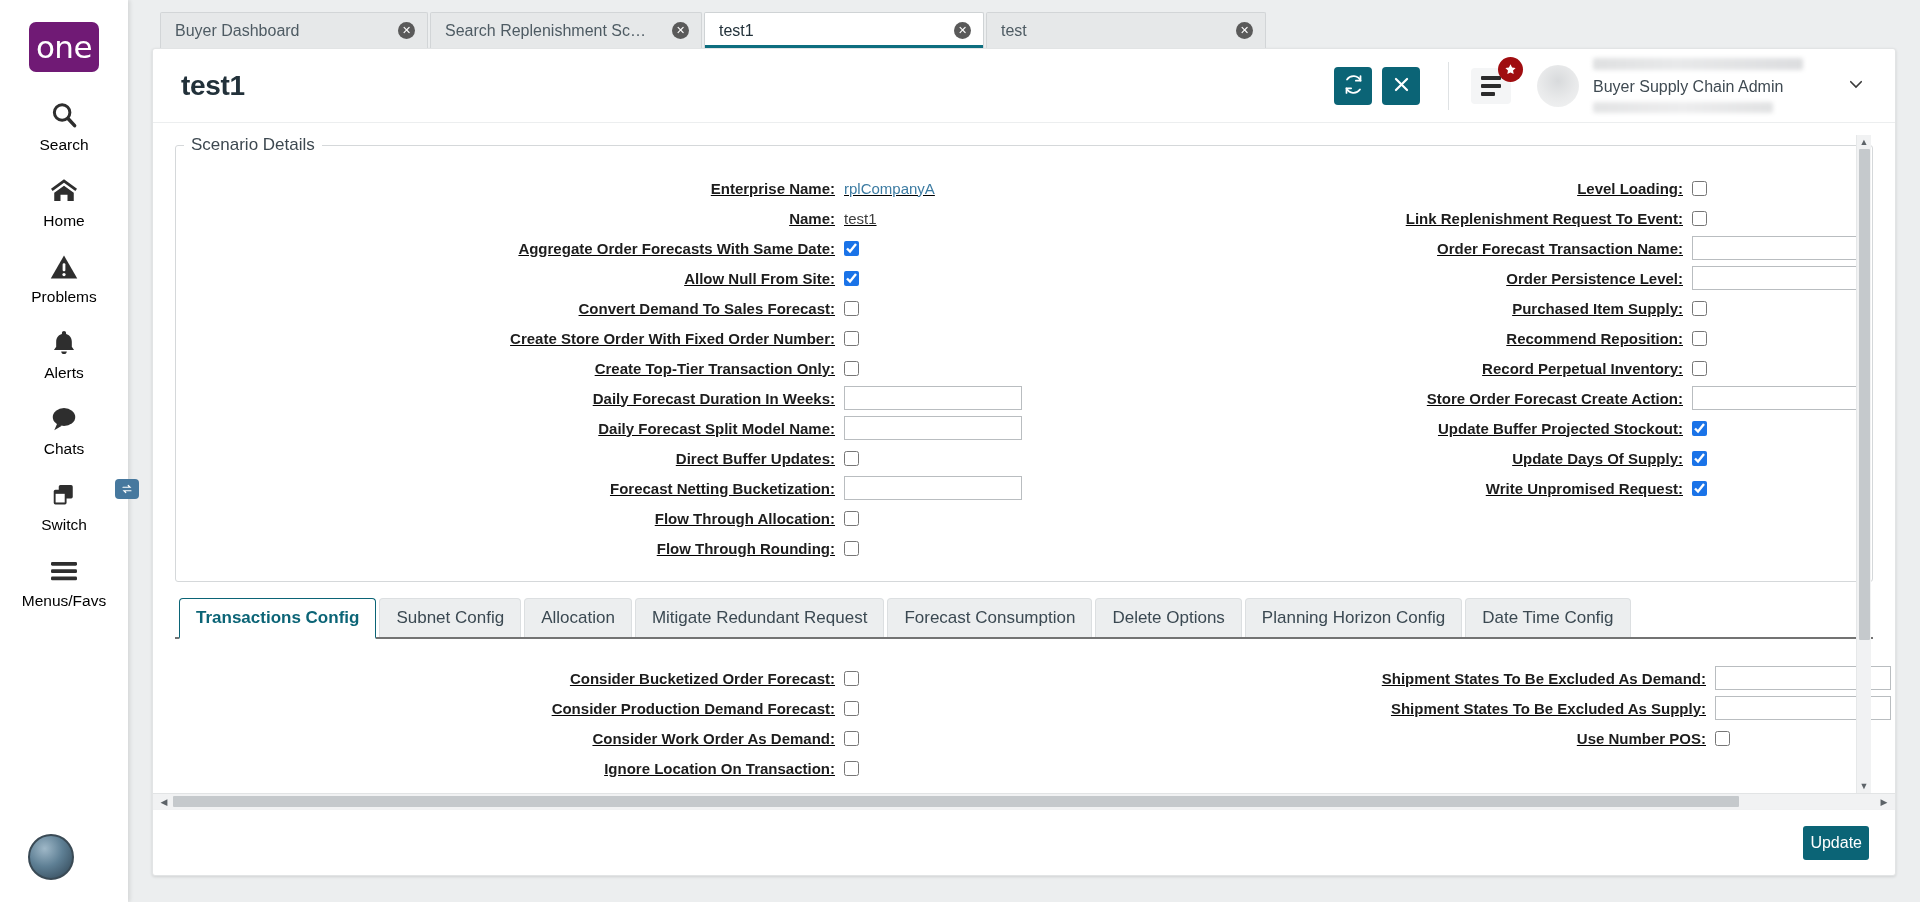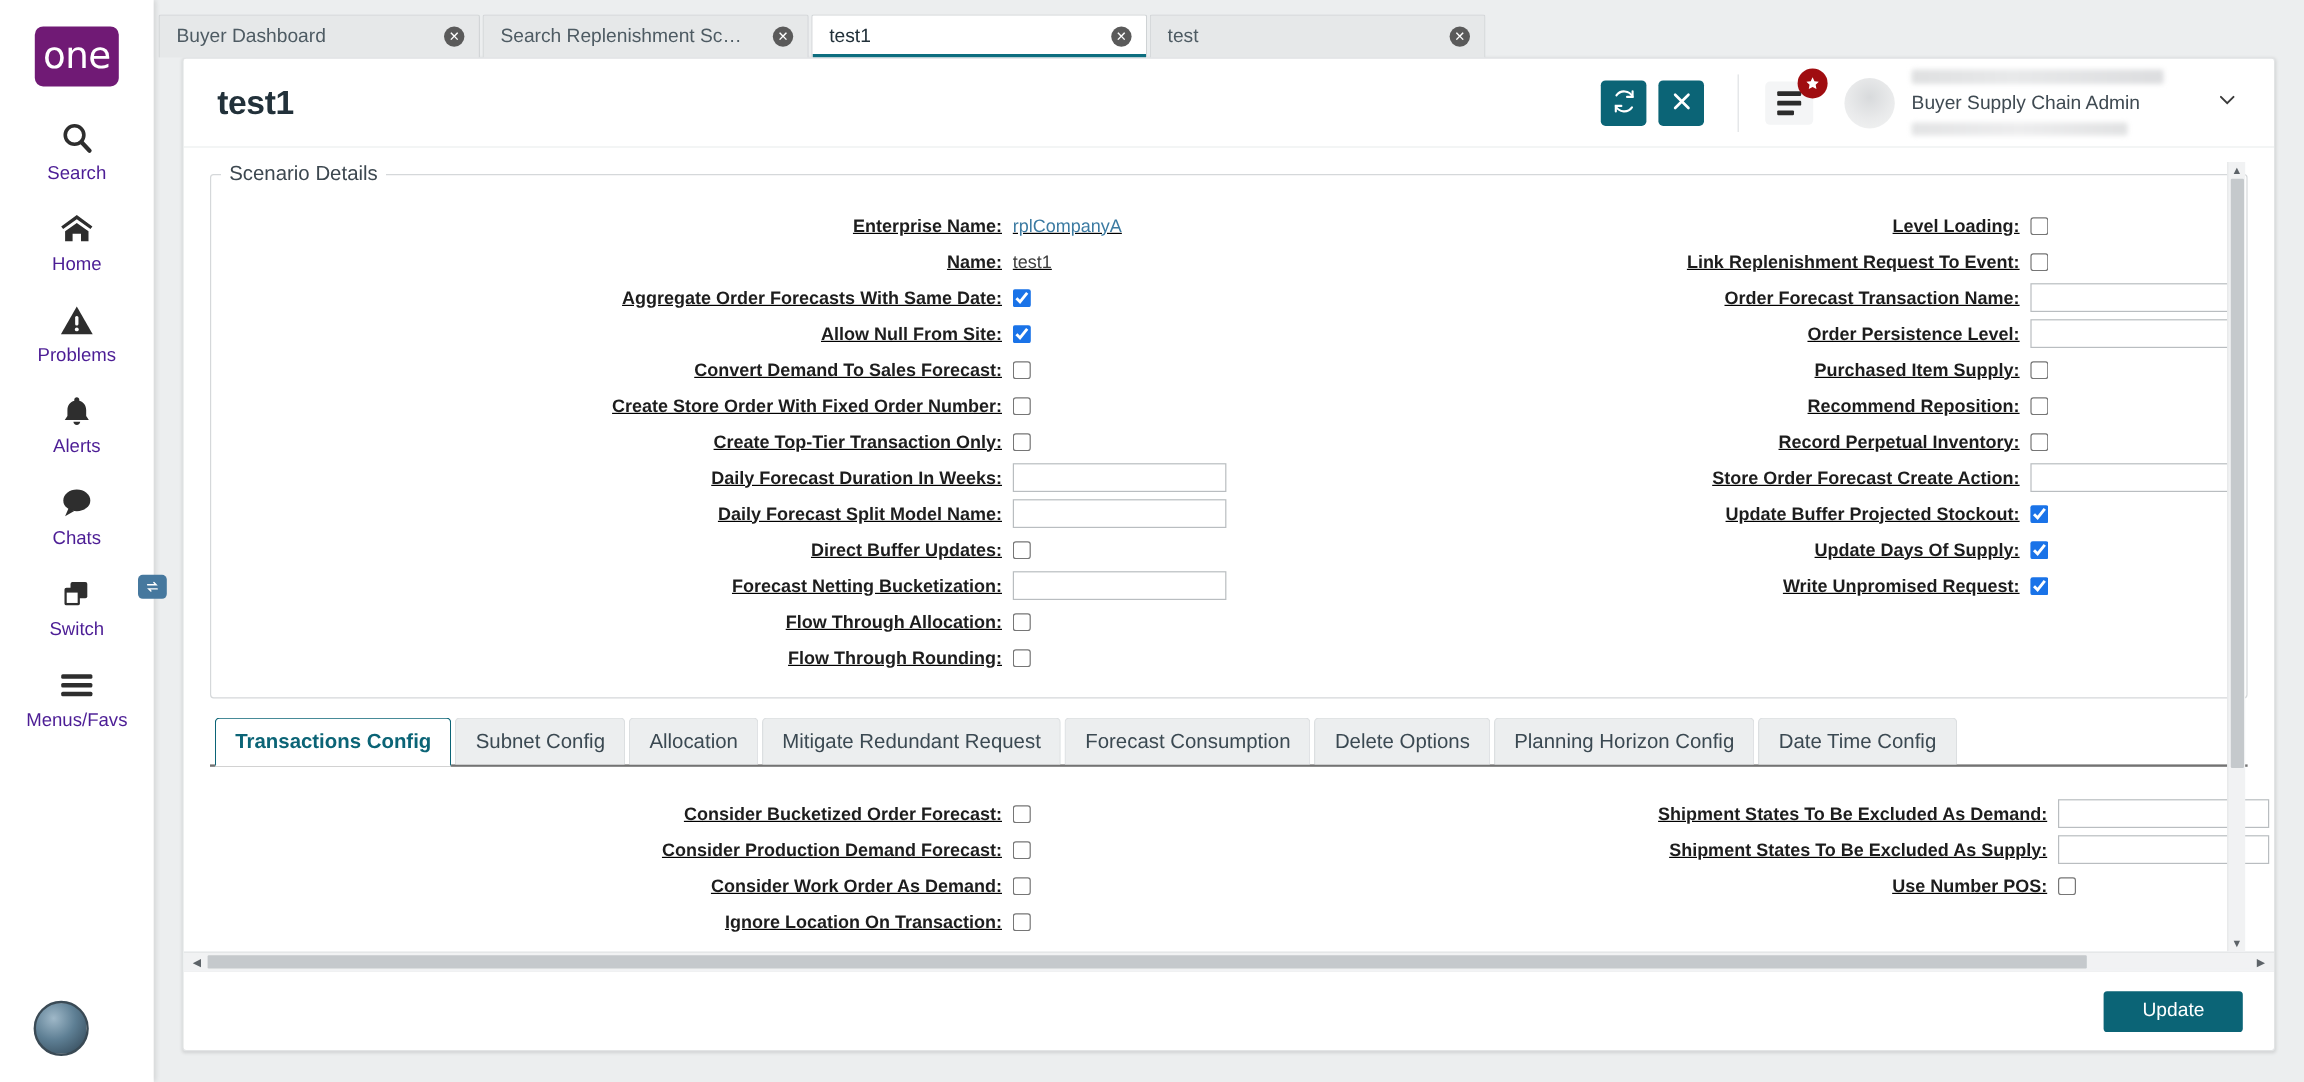--- a/index.html
+++ b/index.html
@@ -56,21 +56,21 @@
     position: relative;
   }
   .nav-icon {
     height: 34px;
     display: flex; align-items: center; justify-content: center;
     color: #333333;
     position: relative;
   }
   .nav-label {
     font-size: 15.5px;
-    color: #4c1d95;
+    color: #000000;
     margin-top: 4px;
     font-family: "Liberation Sans", sans-serif;
   }
   .switch-badge {
     position: absolute;
     left: 66px;
     top: 1px;
     width: 24px; height: 20px;
     background: #46789e;
     border-radius: 4px;
@@ -98,21 +98,21 @@
     display: flex;
     flex-direction: column;
   }
 
   
   .tabstrip {
     height: 48px;
     background: #eceeef;
     display: flex;
     align-items: flex-end;
-    padding-left: 4px;
+    padding-left: 32px;
     padding-top: 14px;
     gap: 0px;
   }
   .tab {
     height: 36px;
     min-width: 200px;
     background: #e6e8e9;
     border: 1px solid #d2d5d7;
     border-bottom: none;
     display: flex;
@@ -448,21 +448,21 @@
     padding-right: 26px;
     border-top: 1px solid #f0f1f2;
     flex: 0 0 auto;
   }
   .btn-primary {
     background: #0b6476;
     color: #fff;
     border: none;
     border-radius: 3px;
     font-size: 16px;
-    padding: 8px 32px;
+    padding: 8px 7px;
     cursor: pointer;
     font-family: "Liberation Sans", sans-serif;
   }
 </style>
 </head>
 <body>
 
 <div class="app">
 
   <div class="sidebar">

